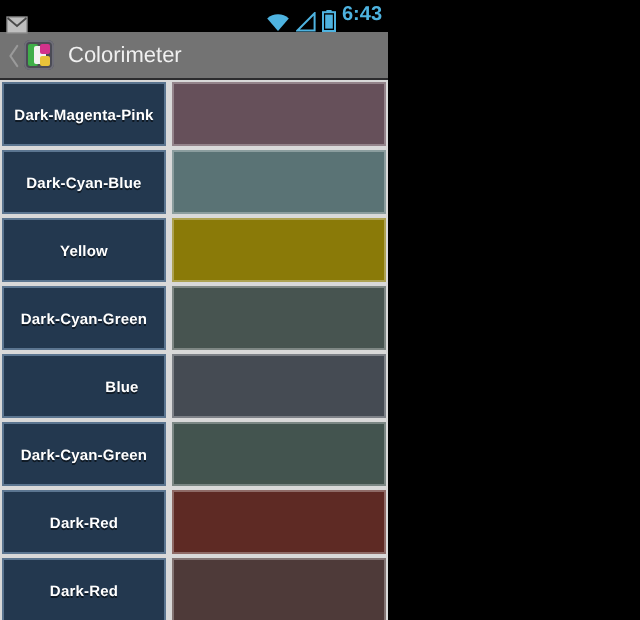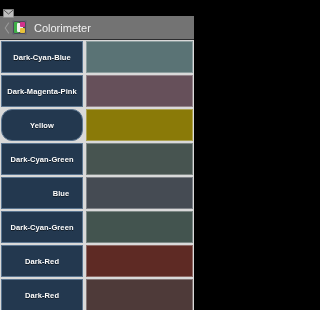--- a/index.html
+++ b/index.html
@@ -167,20 +167,40 @@
 <div class="phone">
 
   <div class="statusbar" style="background: rgb(0, 0, 0);">
     <div class="sb-left">
       <span class="mail-icon">
         <svg viewBox="0 0 11 9" width="11" height="9">
           <rect x="0.5" y="0.5" width="10" height="8" fill="#bfbfbf" stroke="#8c8c8c" stroke-width="0.7"></rect>
           <path d="M0.8 1 L5.5 5 L10.2 1" fill="none" stroke="#4a4a4a" stroke-width="0.9"></path>
         </svg>
       </span>
+    </div>
+    <div class="sb-right">
+      <span class="wifi-icon">
+        <svg viewBox="0 0 12 10" width="12" height="10">
+          <path d="M6 9.5 L0.6 3.2 A8 8 0 0 1 11.4 3.2 Z" fill="#4eb3e0"></path>
+        </svg>
+      </span>
+      <span class="signal-icon">
+        <svg viewBox="0 0 10 10" width="10" height="10">
+          <path d="M9.3 0.6 L9.3 9.3 L0.7 9.3 Z" fill="none" stroke="#4eb3e0" stroke-width="1"></path>
+        </svg>
+      </span>
+      <span class="battery-icon">
+        <svg viewBox="0 0 7 11" width="7" height="11">
+          <rect x="2.2" y="0" width="2.6" height="1.1" fill="#4eb3e0"></rect>
+          <rect x="0.5" y="1.1" width="6" height="9.4" fill="none" stroke="#4eb3e0" stroke-width="1"></rect>
+          <rect x="1.6" y="2.3" width="3.8" height="7" fill="#4eb3e0"></rect>
+        </svg>
+      </span>
+      <span class="clock" style="color: rgb(78, 179, 224);">6:43</span>
     </div>
   </div>
 
   <div class="actionbar" style="background: #737373;">
     <span class="back-chevron">
       <svg viewBox="0 0 6 12" width="6" height="12">
         <path d="M4.6 1 L1.2 6 L4.6 11" fill="none" stroke="#9a9a9a" stroke-width="1.1" stroke-linecap="round" stroke-linejoin="round"></path>
       </svg>
     </span>
     <span class="app-icon">
@@ -189,34 +209,34 @@
       <span class="sq sq-magenta"></span>
       <span class="sq sq-yellow"></span>
     </span>
     <span class="ab-title" style="color: rgb(240, 240, 240);">Colorimeter</span>
   </div>
 
   <div class="list" style="background: rgb(217, 217, 217);">
 
     <div class="row">
       <div class="cell-label" style="background: rgb(35, 56, 79); border-color: rgb(91, 117, 144);">
+        <span>Dark-Magenta-Pink</span>
+      </div>
+      <div class="cell-swatch" style="background: rgb(102, 80, 90);"></div>
+    </div>
+
+    <div class="row">
+      <div class="cell-label" style="background: rgb(35, 56, 79); border-color: rgb(91, 117, 144);">
         <span>Dark-Cyan-Blue</span>
       </div>
       <div class="cell-swatch" style="background: rgb(90, 115, 117);"></div>
     </div>
 
     <div class="row">
       <div class="cell-label" style="background: rgb(35, 56, 79); border-color: rgb(91, 117, 144);">
-        <span>Dark-Magenta-Pink</span>
-      </div>
-      <div class="cell-swatch" style="background: rgb(102, 80, 90);"></div>
-    </div>
-
-    <div class="row">
-      <div class="cell-label" style="background: rgb(35, 56, 79); border-color: rgb(91, 117, 144); border-radius: 11px;">
         <span>Yellow</span>
       </div>
       <div class="cell-swatch" style="background: rgb(138, 122, 8);"></div>
     </div>
 
     <div class="row">
       <div class="cell-label" style="background: rgb(35, 56, 79); border-color: rgb(91, 117, 144);">
         <span>Dark-Cyan-Green</span>
       </div>
       <div class="cell-swatch" style="background: rgb(71, 84, 80);"></div>

